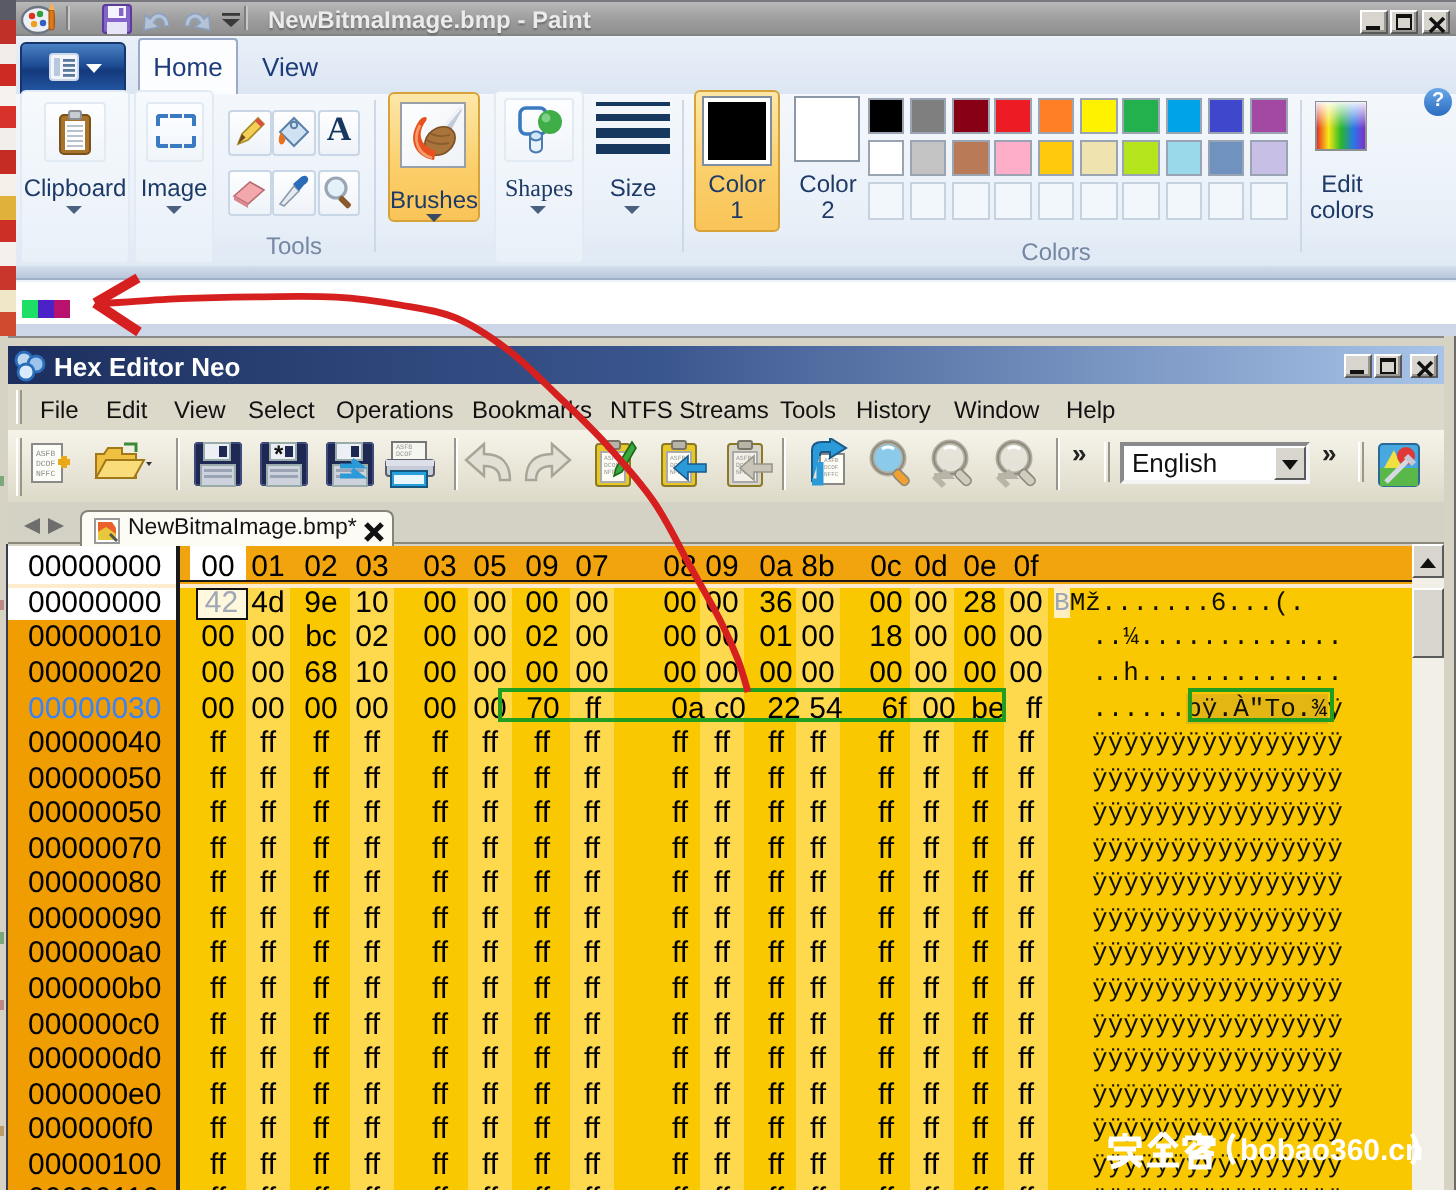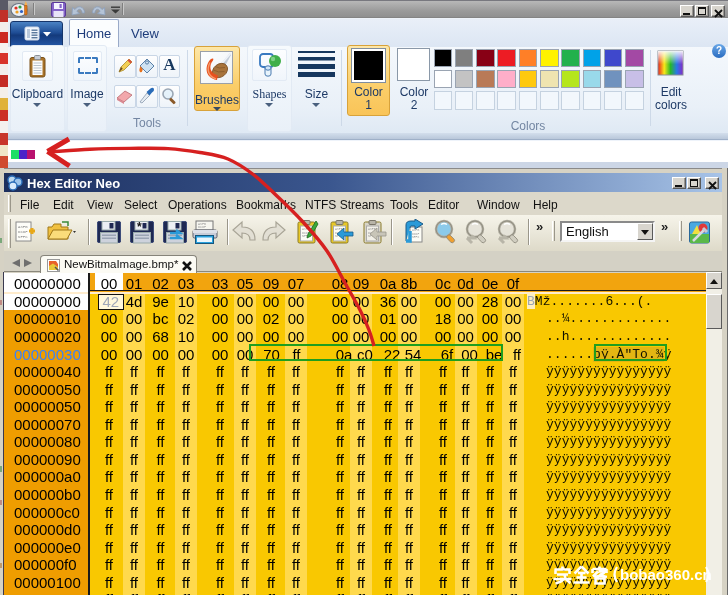--- a/index.html
+++ b/index.html
@@ -46,20 +46,21 @@
 <svg class="abs" style="left:62px;top:2px;" width="52" height="15" viewBox="0 0 52 15">
 <g fill="#b4c3d6" stroke="#8ba0bc" stroke-width="0.8">
 <path d="M14.5 11 C14.5 4 7.5 3 5 7.5 L2.5 5.5 L2 13 L9.5 11.5 L6.8 9.3 C9 6 12 7 12.2 11 Z"></path>
 <path d="M22.5 11 C22.5 4 29.5 3 32 7.5 L34.5 5.5 L35 13 L27.5 11.5 L30.2 9.3 C28 6 25 7 24.8 11 Z"></path>
 </g>
 <rect x="41" y="4.5" width="9" height="1.4" fill="#3a3a3a"></rect>
 <path d="M41 7.5 L50 7.5 L45.5 11.5 Z" fill="#3a3a3a"></path>
 </svg>
 <div class="abs" style="left:114px;top:3px;width:1px;height:12px;background:#7f7f7f;"></div>
 <div class="abs" style="left:115px;top:3px;width:1px;height:12px;background:#c8c8c8;"></div>
+<div class="abs" style="left:126px;top:3px;font-size:12px;font-weight:bold;color:#ebebeb;text-shadow:0 1px 1px #6a6a6a;">NewBitmaImage.bmp - Paint</div>
 <div class="abs" style="left:672px;top:5px;width:14px;height:12px;background:#d8d5ce;border:1px solid;border-color:#fff #5a5a5a #5a5a5a #fff;box-shadow:inset -1px -1px 0 #9a9792;">
       <div class="abs" style="left:2px;top:7px;width:7px;height:2px;background:#111;"></div>
     </div>
 <div class="abs" style="left:687px;top:5px;width:14px;height:12px;background:#d8d5ce;border:1px solid;border-color:#fff #5a5a5a #5a5a5a #fff;box-shadow:inset -1px -1px 0 #9a9792;">
       <div class="abs" style="left:2px;top:1px;width:8px;height:8px;border:1px solid #111;border-top-width:2px;"></div>
     </div>
 <div class="abs" style="left:703px;top:5px;width:14px;height:12px;background:#d8d5ce;border:1px solid;border-color:#fff #5a5a5a #5a5a5a #fff;box-shadow:inset -1px -1px 0 #9a9792;"><svg width="14" height="12">
         <path d="M3 2 L10 9 M10 2 L3 9" stroke="#111" stroke-width="1.8"></path>
       </svg></div>
 <div class="abs" style="left:0;top:19px;width:720px;height:28px;background:linear-gradient(#e9eff8,#dce6f3);"></div>
@@ -244,21 +245,21 @@
 <div class="abs" style="left:4px;top:23px;width:720px;height:23px;background:#dcd8ca;"></div>
 <div class="abs" style="left:8px;top:26px;width:3px;height:17px;border-left:1px solid #fff;border-right:1px solid #9a968a;"></div>
 <div class="abs" style="left:20px;top:29px;font-size:12px;color:#111;">File</div>
 <div class="abs" style="left:53px;top:29px;font-size:12px;color:#111;">Edit</div>
 <div class="abs" style="left:87px;top:29px;font-size:12px;color:#111;">View</div>
 <div class="abs" style="left:124px;top:29px;font-size:12px;color:#111;">Select</div>
 <div class="abs" style="left:168px;top:29px;font-size:12px;color:#111;">Operations</div>
 <div class="abs" style="left:236px;top:29px;font-size:12px;color:#111;">Bookmarks</div>
 <div class="abs" style="left:305px;top:29px;font-size:12px;color:#111;">NTFS Streams</div>
 <div class="abs" style="left:390px;top:29px;font-size:12px;color:#111;">Tools</div>
-<div class="abs" style="left:428px;top:29px;font-size:12px;color:#111;">Editor</div>
+<div class="abs" style="left:428px;top:29px;font-size:12px;color:#111;">History</div>
 <div class="abs" style="left:477px;top:29px;font-size:12px;color:#111;">Window</div>
 <div class="abs" style="left:533px;top:29px;font-size:12px;color:#111;">Help</div>
 <div class="abs" style="left:4px;top:46px;width:720px;height:37px;background:linear-gradient(#f6f4ea,#ddd9c8);"></div>
 <div class="abs" style="left:8px;top:50px;width:3px;height:29px;border-left:1px solid #fff;border-right:1px solid #9a968a;"></div>
 </div>
 <svg class="abs" style="left:14px;top:219px;" width="26" height="26" viewBox="0 0 26 26">
 <rect x="2" y="3" width="15" height="19" fill="#fdfdf8" stroke="#8a8a8a"></rect>
 <g font-size="4" fill="#888" font-family="Liberation Mono,monospace">
       <text x="4" y="9">ASFB</text>
       <text x="4" y="14">DCOF</text>

